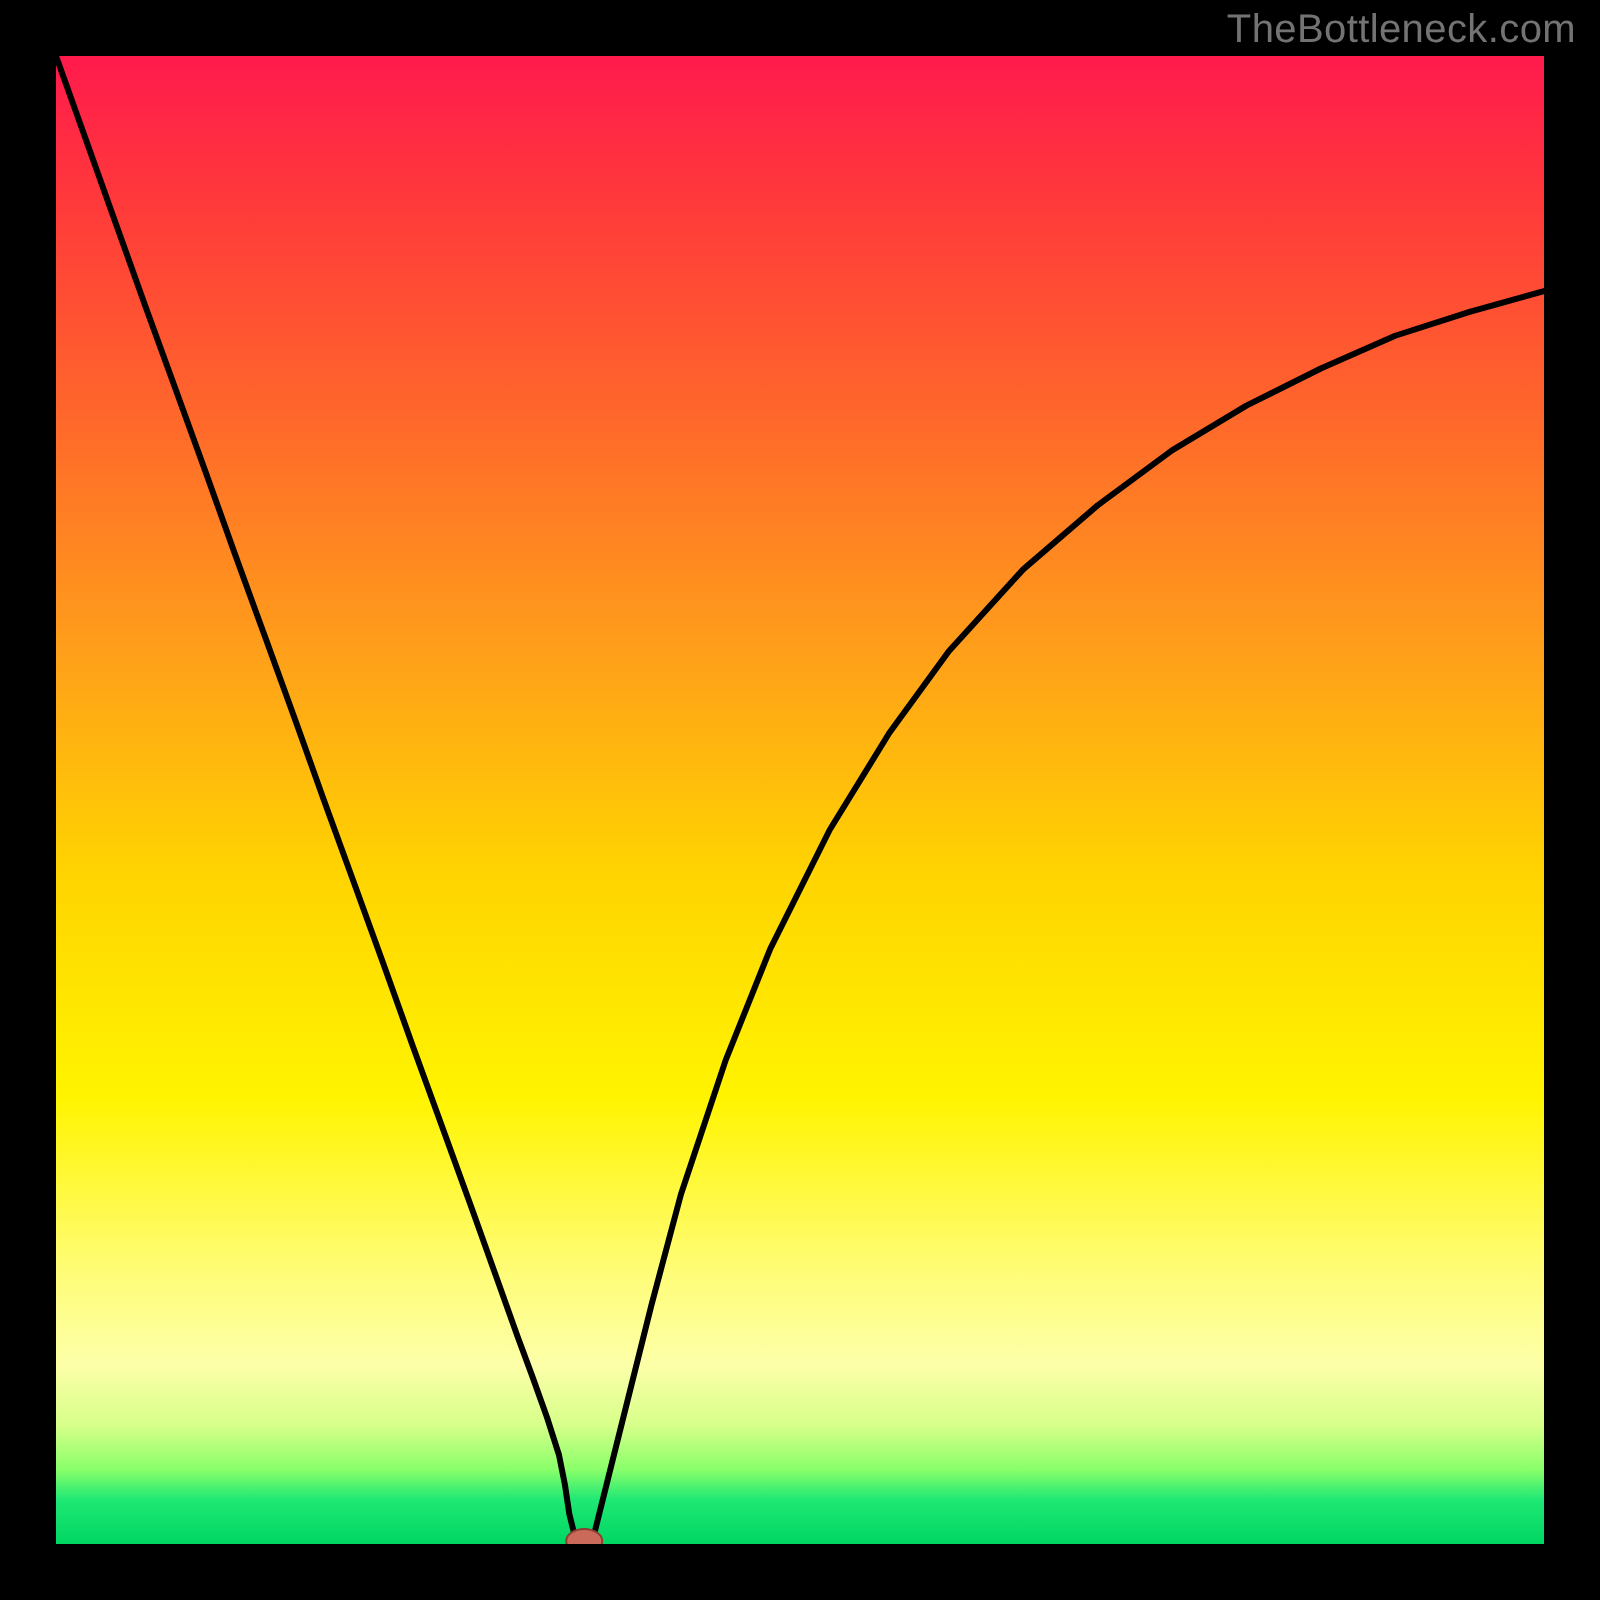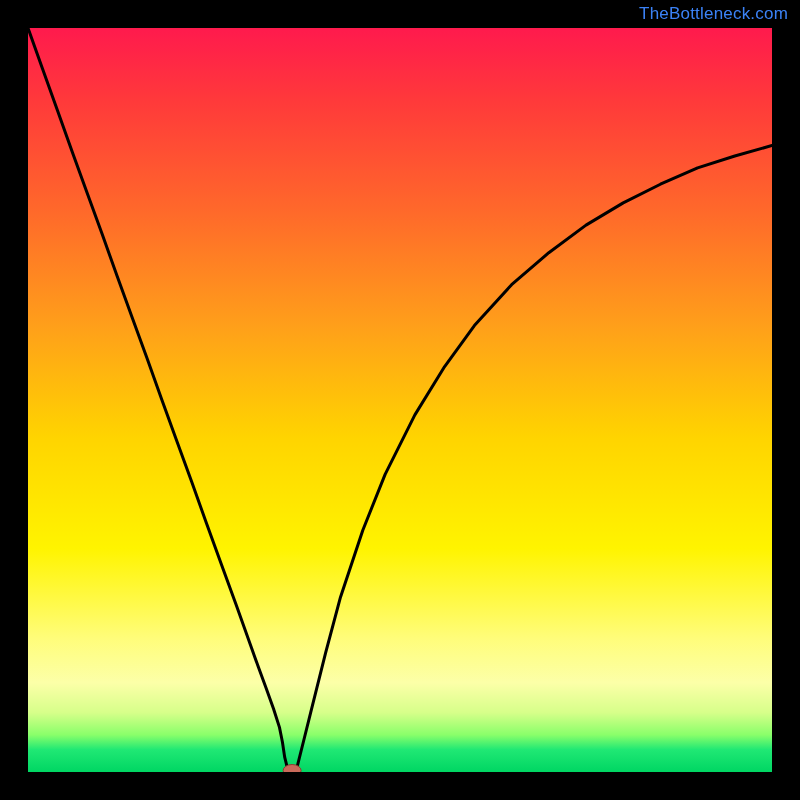--- a/index.html
+++ b/index.html
@@ -53,22 +53,22 @@
     position: absolute;
     top: 0;
     left: 0;
     width: 100%;
     height: 100%;
   }
   .watermark {
     position: absolute;
     top: 4px;
     right: 12px;
-    color: #3b82f6;
-    font-size: 17px;
+    color: #737373;
+    font-size: 20px;
     font-weight: 500;
     letter-spacing: 0.2px;
   }
 </style>
 </head>
 <body>
 
 <div class="frame">
 
   <div class="plot-area">

